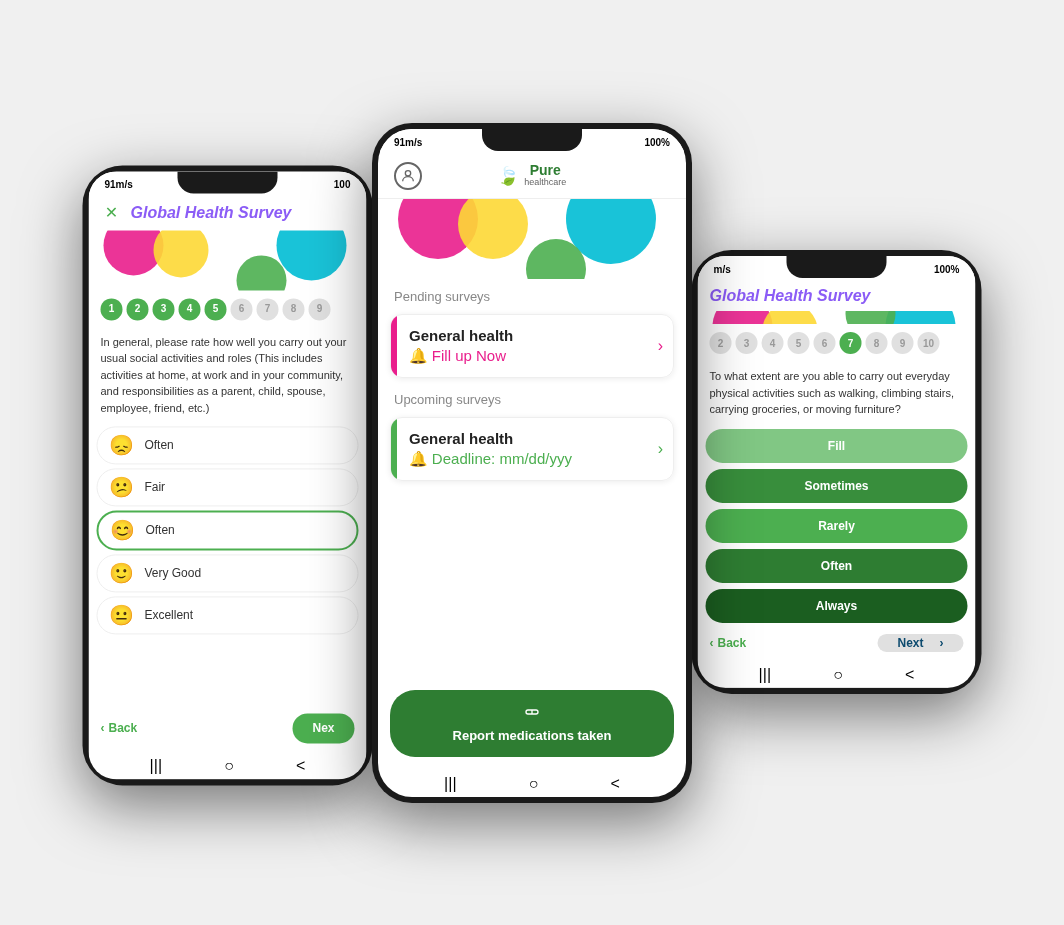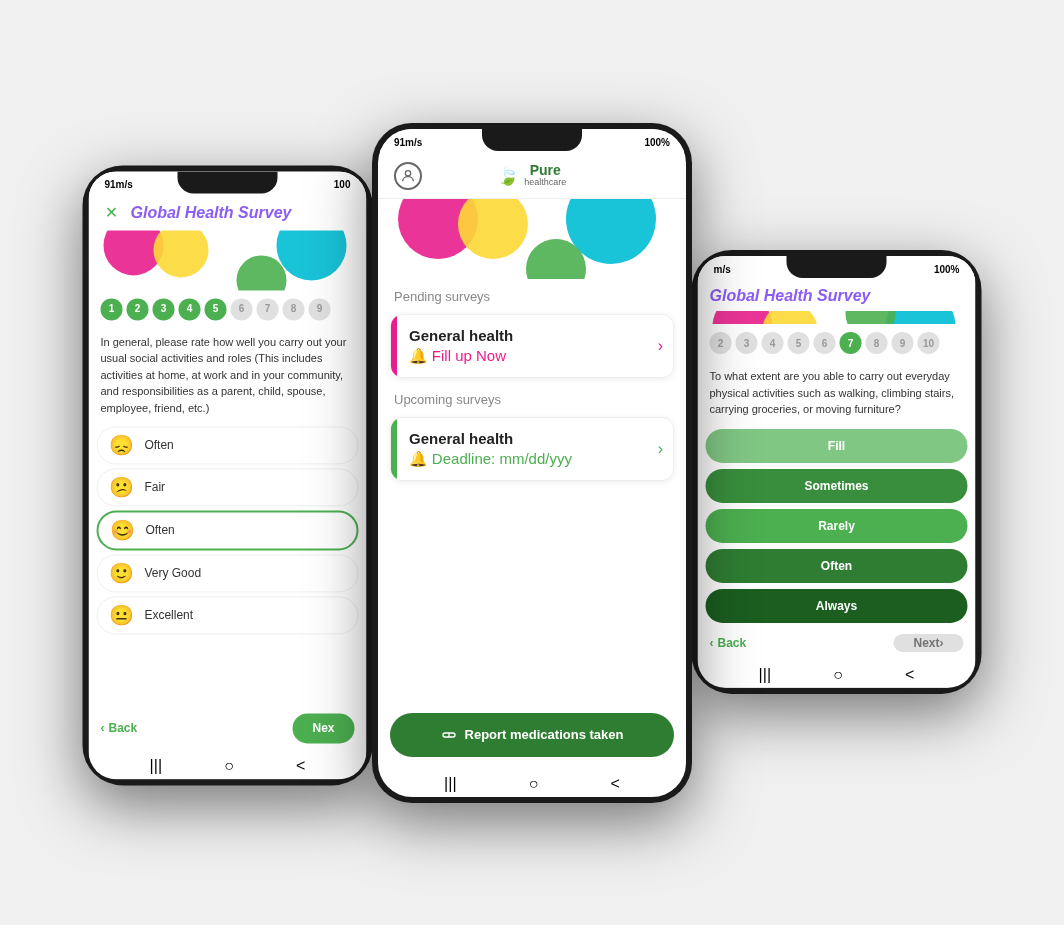--- a/index.html
+++ b/index.html
@@ -242,20 +242,21 @@
       border: none;
       border-radius: 25px;
       color: #fff;
       font-size: 13px;
       font-weight: 600;
       display: flex;
       align-items: center;
       justify-content: center;
       gap: 8px;
       cursor: pointer;
+      flex-direction: column;
     }
 
     .home-indicator {
       text-align: center;
       padding: 6px 0 4px;
       display: flex;
       justify-content: space-around;
       align-items: center;
       padding: 6px 30px 4px;
     }
@@ -389,26 +390,26 @@
       display: flex;
       justify-content: space-between;
       align-items: center;
       padding: 8px 12px;
       margin-top: auto;
     }
     .next-btn-disabled {
       padding: 2px 20px;
       background: #e0e0e0;
       border-radius: 20px;
-      color: #737373;
+      color: #0c4a6e;
       font-size: 12px;
       font-weight: 600;
       display: flex;
       align-items: center;
-      gap: 0;
+      gap: 16px;
     }
 
     
     .bc1 { width: 80px; height: 80px; background: #e91e8c; top: -20px; left: 20px; }
     .bc2 { width: 70px; height: 70px; background: #fdd835; top: -10px; left: 80px; }
     .bc3 { width: 90px; height: 90px; background: #00bcd4; top: -25px; right: 30px; }
     .bc4 { width: 60px; height: 60px; background: #4caf50; bottom: -20px; right: 100px; }
 
     .bc-sm1 { width: 60px; height: 60px; background: #e91e8c; top: -15px; left: 15px; }
     .bc-sm2 { width: 55px; height: 55px; background: #fdd835; top: -8px; left: 65px; }

